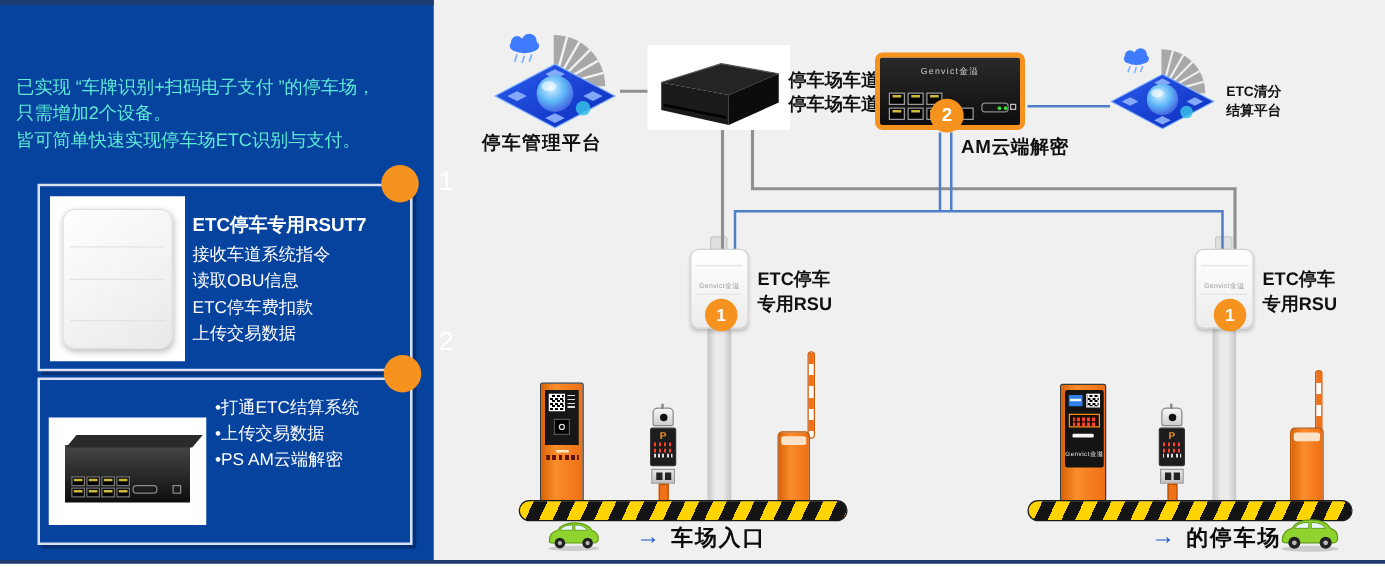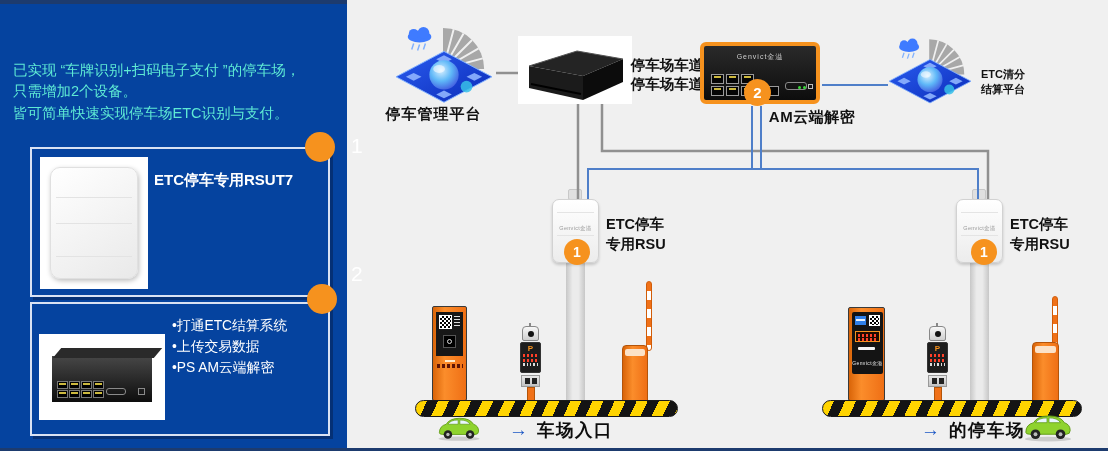--- a/index.html
+++ b/index.html
@@ -216,20 +216,26 @@
     <div class="card card1">
       <div class="photo1">
         <div class="rsu-photo">
             <i class="l1"></i>
             <i class="l2"></i>
             <i class="l3"></i>
           </div>
       </div>
       <div class="card1-text">
         <div class="card-title">ETC停车专用RSUT7</div>
+        <div class="card-lines">
+          <span>接收车道系统指令</span>
+          <span>读取OBU信息</span>
+          <span>ETC停车费扣款</span>
+          <span>上传交易数据</span>
+        </div>
       </div>
     </div>
 
     <div class="card card2">
       <div class="photo2">
         <div class="gw-photo">
           <div class="mini-ports">
               <i></i>
               <i></i>
               <i></i>

